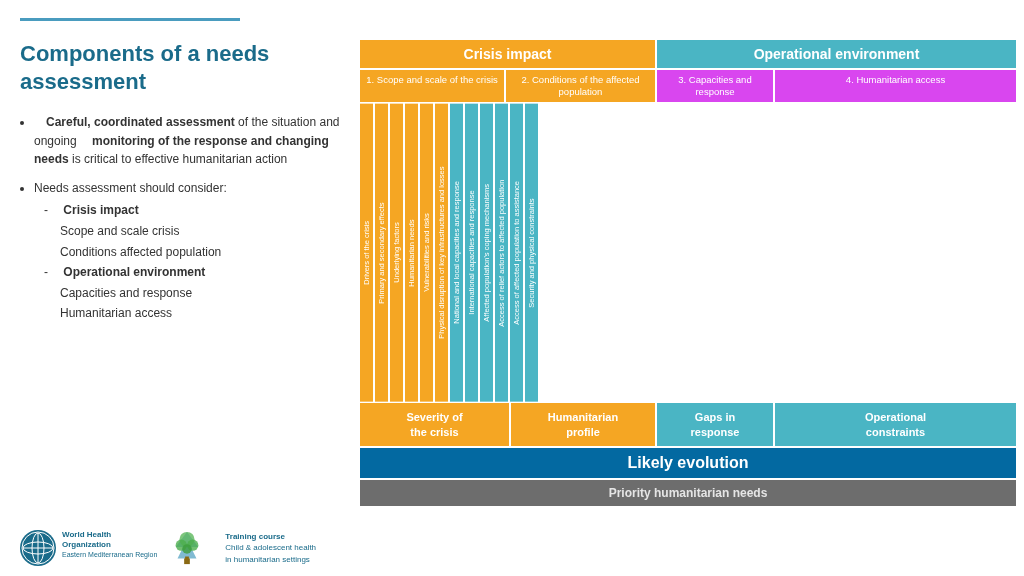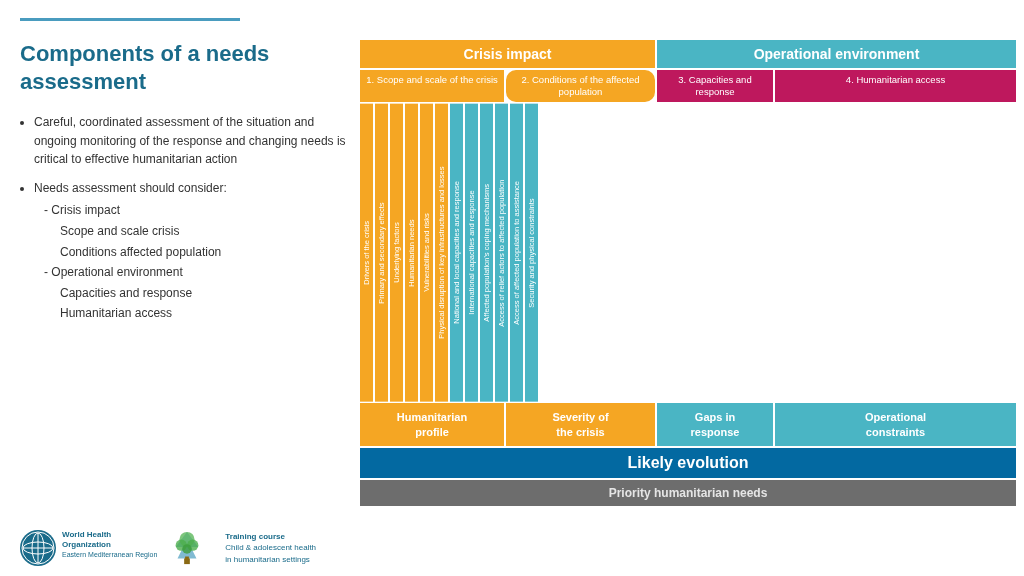--- a/index.html
+++ b/index.html
@@ -56,21 +56,21 @@
 
     .bullet-list ul {
       list-style: disc;
       padding-left: 14px;
     }
 
     .bullet-list li {
       margin-bottom: 10px;
     }
 
-    .bullet-list .bold { font-weight: normal; }
+    .bullet-list .bold { font-weight: bold; margin-left: 12px; }
 
     .sub-list {
       list-style: none !important;
       padding-left: 10px !important;
       margin-top: 4px;
     }
 
     .sub-list li {
       margin-bottom: 2px;
     }
@@ -198,21 +198,21 @@
     .diag-row2 .cell {
       background: #f5a623;
       color: white;
       font-size: 9.5px;
       text-align: center;
       padding: 4px 3px;
       line-height: 1.25;
     }
 
     .diag-row2 .cell-teal {
-      background: #be185d;
+      background: #d946ef;
     }
 
     .rotated-section {
       display: flex;
       gap: 2px;
       flex: 1;
     }
 
     .rot-col {
       display: flex;
@@ -320,21 +320,21 @@
   <div class="diagram-area">
     <div class="diag-wrap">
 
       <div class="diag-row1">
         <div class="cell-crisis-header">Crisis impact</div>
         <div class="cell-ops-header">Operational environment</div>
       </div>
 
       <div class="diag-row2">
         <div class="cell" style="flex:0 0 144px;">1. Scope and scale of the crisis</div>
-        <div class="cell" style="flex:0 0 149px;border-radius:10px;">2. Conditions of the affected population</div>
+        <div class="cell" style="flex:0 0 149px;">2. Conditions of the affected population</div>
         <div class="cell cell-teal" style="flex:0 0 116px;">3. Capacities and response</div>
         <div class="cell cell-teal" style="flex:1;">4. Humanitarian access</div>
       </div>
 
       <div class="rotated-section">
 
         <div class="rot-col">
           <div class="rot-cell">Drivers of the crisis</div>
         </div>
         <div class="rot-col">
@@ -369,22 +369,22 @@
         </div>
         <div class="rot-col">
           <div class="rot-cell teal">Access of affected population to assistance</div>
         </div>
         <div class="rot-col">
           <div class="rot-cell teal">Security and physical constraints</div>
         </div>
       </div>
 
       <div class="diag-sum-row">
+        <div class="sum-cell" style="flex:0 0 149px;">Severity of<br>the crisis</div>
         <div class="sum-cell" style="flex:0 0 144px;">Humanitarian<br>profile</div>
-        <div class="sum-cell" style="flex:0 0 149px;">Severity of<br>the crisis</div>
         <div class="sum-cell teal" style="flex:0 0 116px;">Gaps in<br>response</div>
         <div class="sum-cell teal" style="flex:1;">Operational<br>constraints</div>
       </div>
 
       <div class="bottom-row">
         <div class="bottom-cell-gray">Likely evolution</div>
       </div>
       <div class="bottom-row">
         <div class="bottom-cell-dark">Priority humanitarian needs</div>
       </div>

